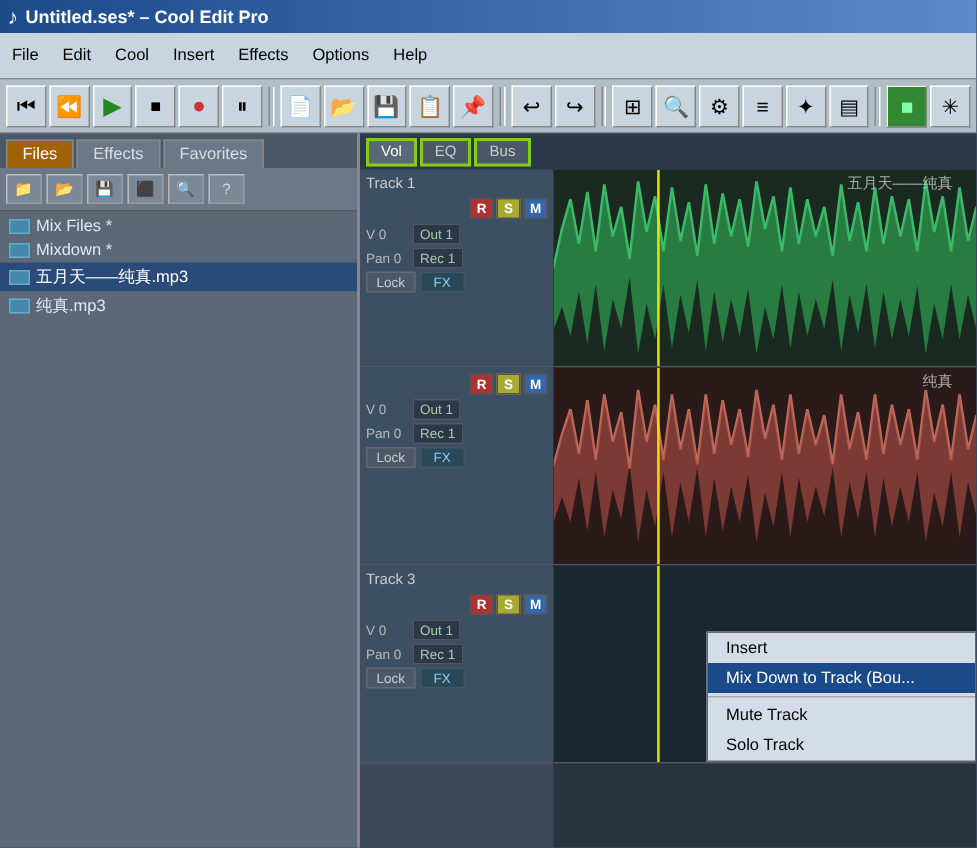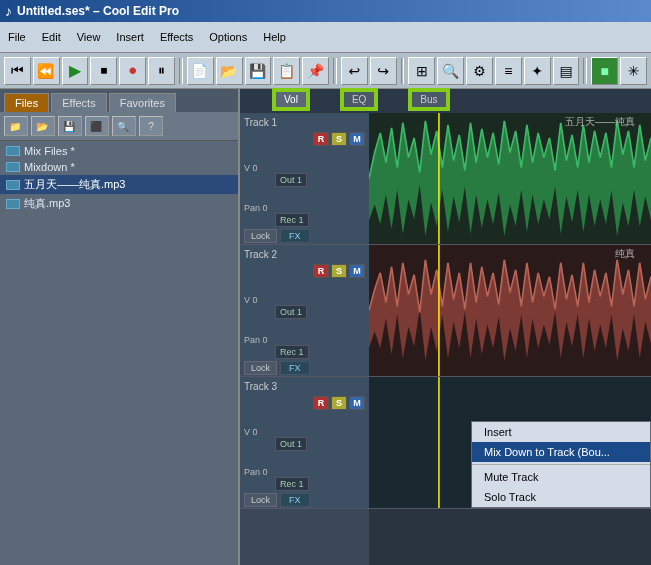--- a/index.html
+++ b/index.html
@@ -174,23 +174,22 @@
       gap: 2px;
       background: #2a3848;
       height: 24px;
       align-items: flex-end;
     }
     .transport-tab {
       padding: 2px 8px;
       font-size: 10px;
       color: #ccc;
       background: #4a5868;
-      border: 4px solid #84cc16;
-      cursor: pointer;
-      margin-left: 28px;
+      border: 2px solid #84cc16;
+      cursor: pointer;
     }
     .transport-tab.active {
       background: #5a6878;
       color: #fff;
     }
 
     
     .tracks-area {
       display: flex;
       flex: 1;
@@ -248,21 +247,20 @@
       color: #bbb;
       width: 28px;
     }
     .out-btn {
       font-size: 9px;
       background: #2a3848;
       color: #aaccaa;
       border: 1px solid #556;
       padding: 1px 4px;
       cursor: pointer;
-      margin-top: 24px;
     }
     .lock-btn {
       font-size: 9px;
       background: #4a5868;
       color: #ccc;
       border: 1px solid #667;
       padding: 1px 6px;
       cursor: pointer;
     }
     .fx-btn {
@@ -347,21 +345,21 @@
 <body>
 
 <div class="title-bar">
   <span class="title-bar-icon">♪</span>
   <span>Untitled.ses* – Cool Edit Pro</span>
 </div>
 
 <div class="menu-bar">
   <span class="menu-item">File</span>
   <span class="menu-item">Edit</span>
-  <span class="menu-item">View</span>
+  <span class="menu-item">Cool</span>
   <span class="menu-item">Insert</span>
   <span class="menu-item">Effects</span>
   <span class="menu-item">Options</span>
   <span class="menu-item">Help</span>
 </div>
 
 <div class="toolbar">
   <div class="toolbar-btn">⏮</div>
   <div class="toolbar-btn">⏪</div>
   <div class="toolbar-btn" style="font-size:16px;color:#228822;">▶</div>
@@ -452,21 +450,20 @@
             <span class="vol-label">Pan 0</span>
             <div class="out-btn">Rec 1</div>
           </div>
           <div class="track-ctrl-row">
             <div class="lock-btn">Lock</div>
             <div class="fx-btn">FX</div>
           </div>
         </div>
 
         <div class="track-ctrl" style="height:132px;">
-          <div class="track-ctrl-header">Track 2</div>
           <div class="track-ctrl-buttons">
             <div class="rsm-btn btn-r">R</div>
             <div class="rsm-btn btn-s">S</div>
             <div class="rsm-btn btn-m">M</div>
           </div>
           <div class="track-ctrl-row">
             <span class="vol-label">V 0</span>
             <div class="out-btn">Out 1</div>
           </div>
           <div class="track-ctrl-row">

